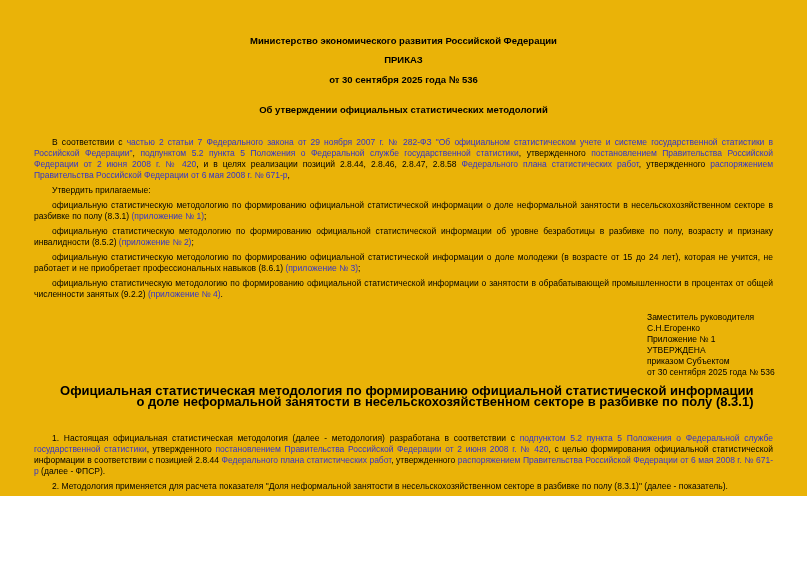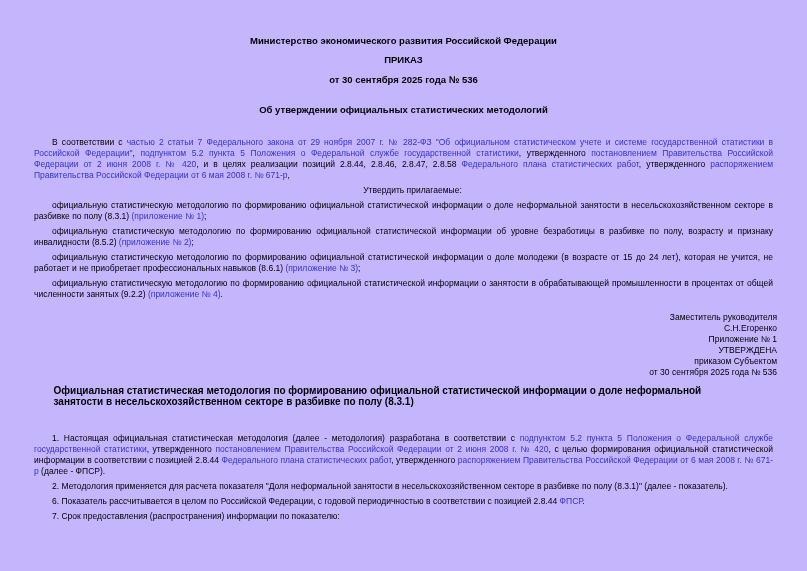--- a/index.html
+++ b/index.html
@@ -1,54 +1,54 @@
 <!DOCTYPE html>
 <html lang="ru"><head>
 <meta charset="utf-8">
 <style>
   html, body { margin:0; padding:0; background:#ffffff; }
   .page {
     position:relative;
-    width:807px; height:571px;
+    width:807px; height:496px;
     box-sizing:border-box;
     padding:35px 30px 0 30px;
-    background:#c4b5fd;
+    background:#eab308;
     color:#000000;
     font-family:"Liberation Sans", sans-serif;
     font-size:8.5px;
     line-height:11px;
     overflow:hidden;
   }
   .hdr { text-align:center; font-weight:bold; font-size:9.5px; line-height:11px; }
   .hdr div { margin:0; }
   .hdr-doctype { margin-top:8px !important; }
   .hdr-date { margin-top:9px !important; }
   .hdr-subject { margin-top:19px !important; }
 
   .bodytext p { margin:4px; text-align:justify; text-indent:18px; }
   .bodytext p.noind { text-indent:0; text-align:left; }
-  .bodytext p.plain { text-align:center; }
+  .bodytext p.plain { text-align:left; }
   .preamble { margin-top:22px !important; }
 
   .lnk { color:#3333cc; cursor:pointer; }
 
   .right-col {
     width:130px;
     margin-left:auto;
     margin-top:12px;
-    text-align:right;
+    text-align:left;
     line-height:11px;
   }
   .right-col div { margin:0; }
   .approval { margin-top:13px; }
 
   .m-title {
     font-weight:bold;
-    font-size:10px;
-    text-align:left;
+    font-size:13px;
+    text-align:right;
     max-width:700px;
     margin:7px auto 0 auto;
     line-height:11px;
   }
   .m-body { margin-top:26px; }
 </style>
 </head>
 <body>
 
 <div class="page">

